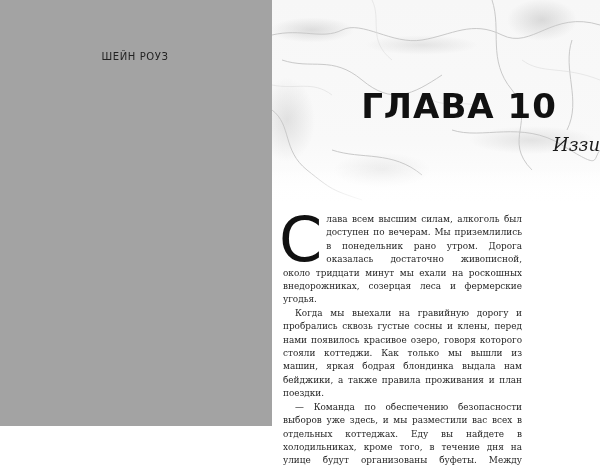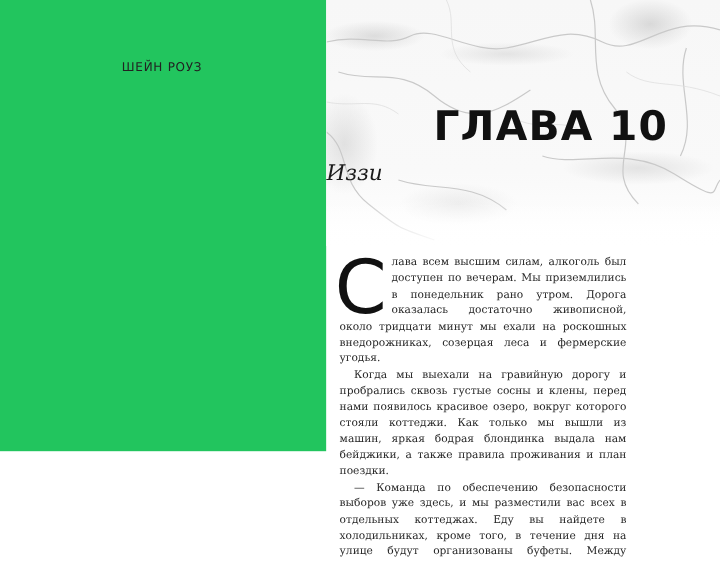--- a/index.html
+++ b/index.html
@@ -5,21 +5,21 @@
     html, body { margin: 0; padding: 0; }
     body {
       width: 600px; height: 469px; overflow: hidden; position: relative;
       background: #ffffff;
       font-family: "DejaVu Serif", serif;
       color: #1e1e1e;
     }
     .spread { position: absolute; left: 0; top: 0; width: 600px; height: 469px; }
 
     
-    .left-page { position: absolute; left: 0; top: 0; width: 272px; height: 376px; background: #22c55e; }
+    .left-page { position: absolute; left: 0; top: 0; width: 272px; height: 426px; background: #a3a3a3; }
     .running-head {
       position: absolute; top: 51px; left: 0; width: 270px; text-align: center;
       font-family: "DejaVu Sans", sans-serif; font-size: 10px; letter-spacing: 0.6px; color: #222;
     }
     .left-body {
       position: absolute; top: 70px; left: 3px; width: 232px;
       font-size: 8.9px; line-height: 13.4px; text-align: justify; color: #262626;
     }
     .left-body p { margin: 0; text-indent: 11px; }
 
@@ -40,21 +40,21 @@
     .marble::after {
       content: ""; position: absolute; left: 0; right: 0; bottom: 0; height: 40px;
       background: linear-gradient(180deg, rgba(255,255,255,0), #ffffff);
     }
     .chapter-title {
       position: absolute; left: 0; width: 328px; top: 86px; text-align: center;
       font-family: "DejaVu Sans", sans-serif; font-weight: bold; font-size: 34px;
       letter-spacing: 1px; color: #111; padding-left: 23px;
     }
     .chapter-subtitle {
-      position: absolute; left: 0; width: 328px; top: 134px; text-align: left;
+      position: absolute; left: 0; width: 328px; top: 134px; text-align: right;
       font-family: "DejaVu Serif", serif; font-style: italic; font-size: 18px; color: #1a1a1a;
     }
 
     .right-body {
       position: absolute; left: 11px; top: 213px; width: 239px;
       font-size: 8.9px; line-height: 13.4px; text-align: justify; color: #262626;
     }
     .right-body p { margin: 0; text-indent: 12px; }
     .right-body p.first { text-indent: 0; }
     .dropcap {
@@ -93,20 +93,20 @@
           <path d="M0 85 C25 90, 40 80, 60 95"></path>
           <path d="M250 60 C270 75, 290 65, 328 80"></path>
         </g>
       </svg>
     </div>
     <div class="chapter-title">ГЛАВА 10</div>
     <div class="chapter-subtitle">Иззи</div>
 
     <div class="right-body">
       <p class="first"><span class="dropcap">С</span><span>лава всем высшим силам, алкоголь был доступен по вечерам. Мы приземлились в понедельник рано утром. Дорога оказалась достаточно живописной, около тридцати минут мы ехали на роскошных внедорожниках, созерцая леса и фермерские угодья.</span></p>
-      <p>Когда мы выехали на гравийную дорогу и пробрались сквозь густые сосны и клены, перед нами появилось красивое озеро, вокруг которого стояли коттеджи. Как только мы вышли из машин, яркая бодрая блондинка выдала нам бейджики, а также правила проживания и план поездки.</p>
+      <p>Когда мы выехали на гравийную дорогу и пробрались сквозь густые сосны и клены, перед нами появилось красивое озеро, говоря которого стояли коттеджи. Как только мы вышли из машин, яркая бодрая блондинка выдала нам бейджики, а также правила проживания и план поездки.</p>
       <p>— Команда по обеспечению безопасности выборов уже здесь, и мы разместили вас всех в отдельных коттеджах. Еду вы найдете в холодильниках, кроме того, в течение дня на улице будут организованы буфеты. Между коттеджами установлены бары, где можно заказать напитки, при возникновении замечаний или дополнительных просьб звоните по номеру, указанному в нижней части листа. У каждого из вас есть личный Wi-Fi с оптимальным протоколом безопасности. Мы искренне уверены, что, когда вы освоитесь и узнаете друг друга, эти две</p>
     </div>
 
     <div class="page-number">131</div>
   </div>
 
 </div>
 
 </body></html>

